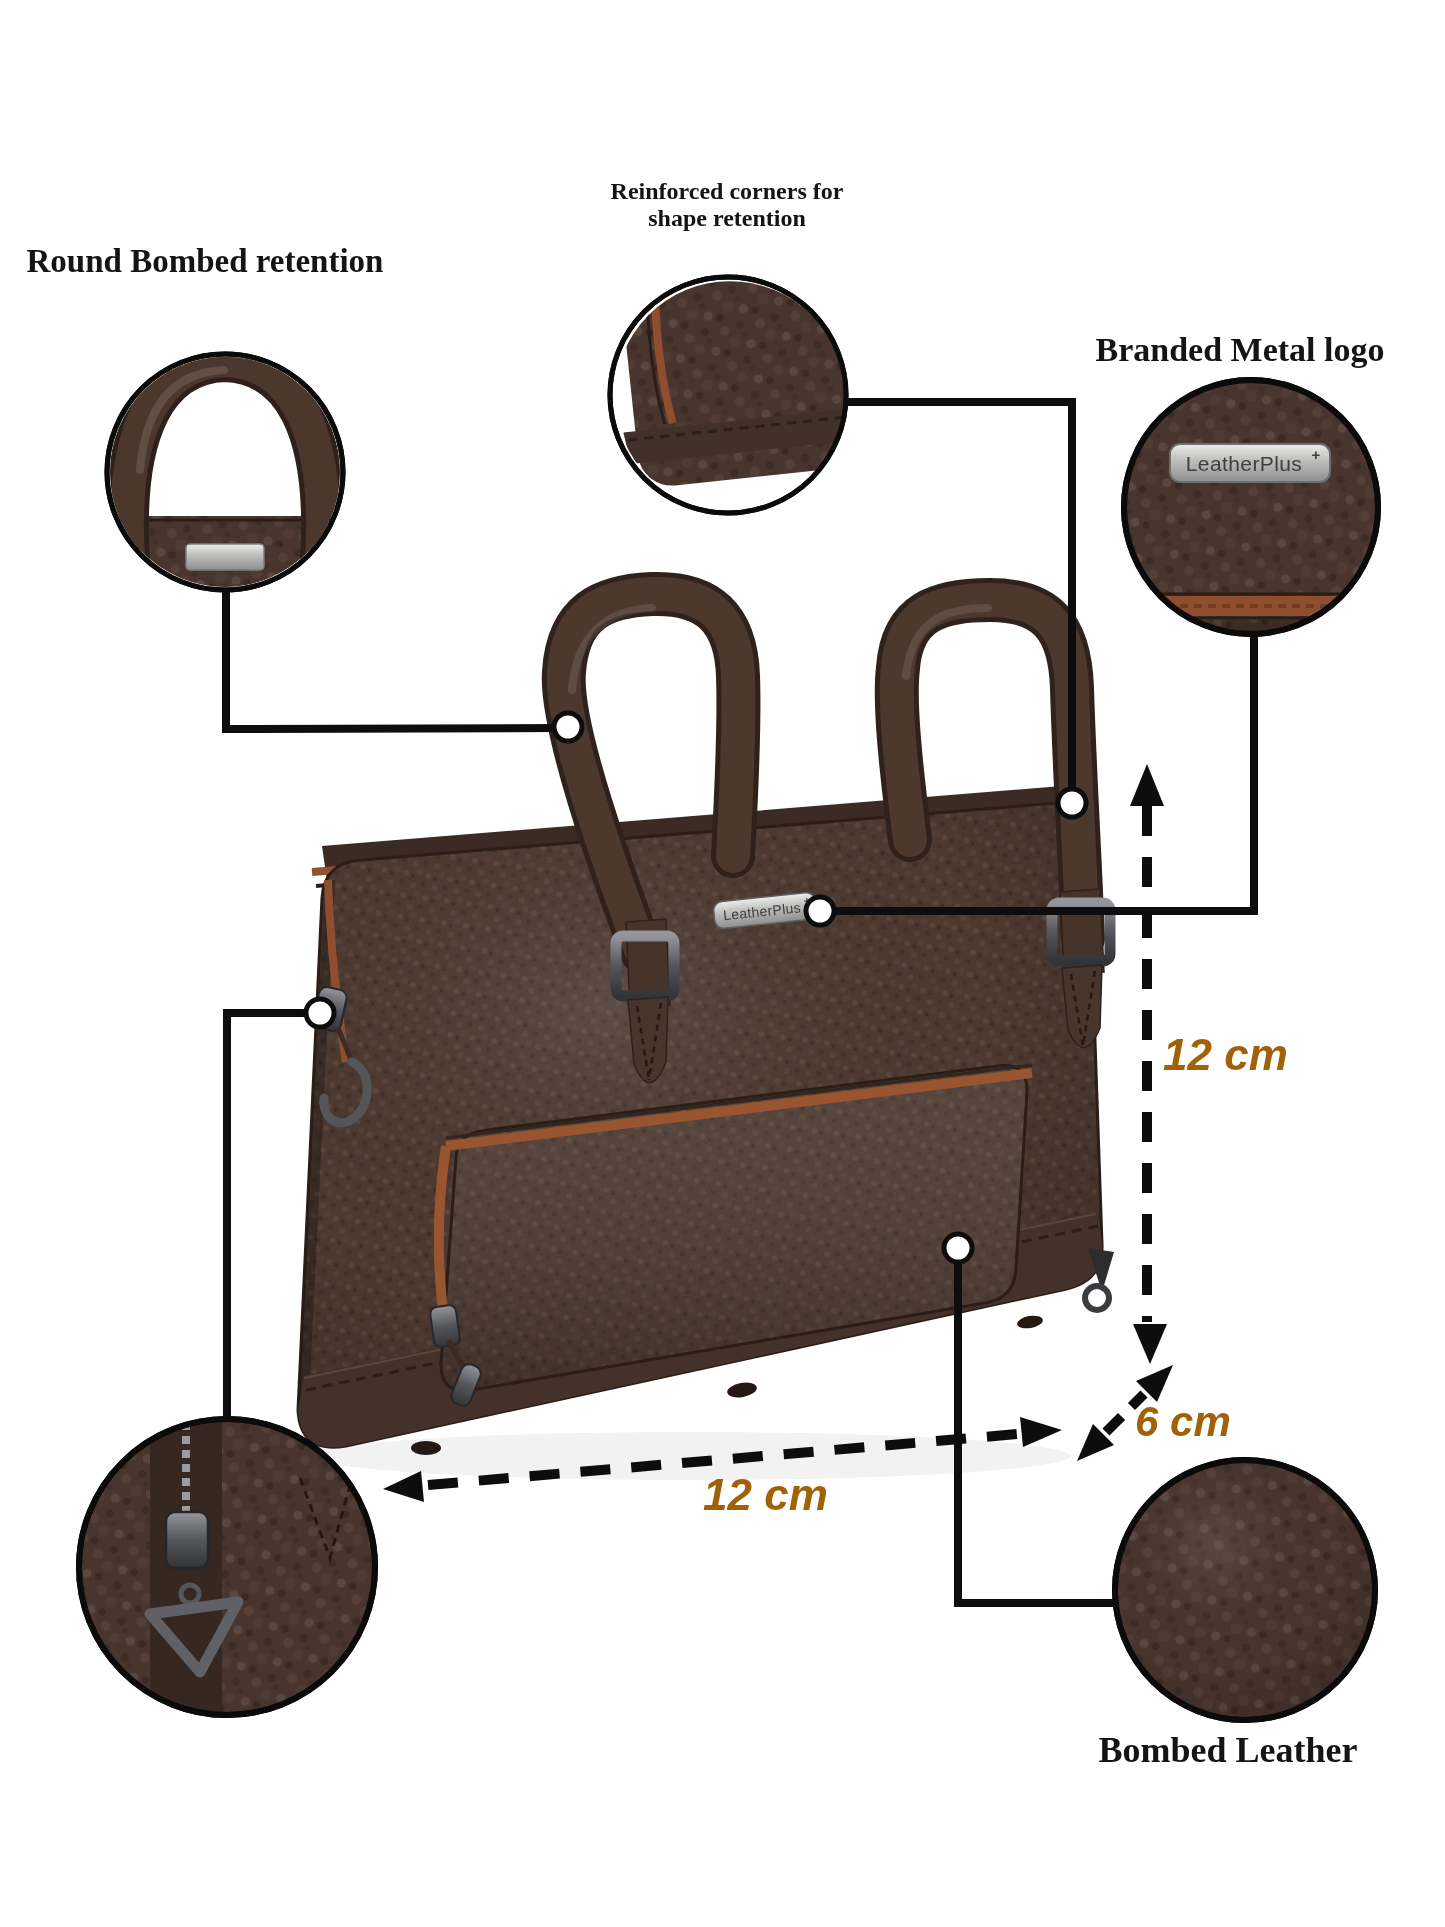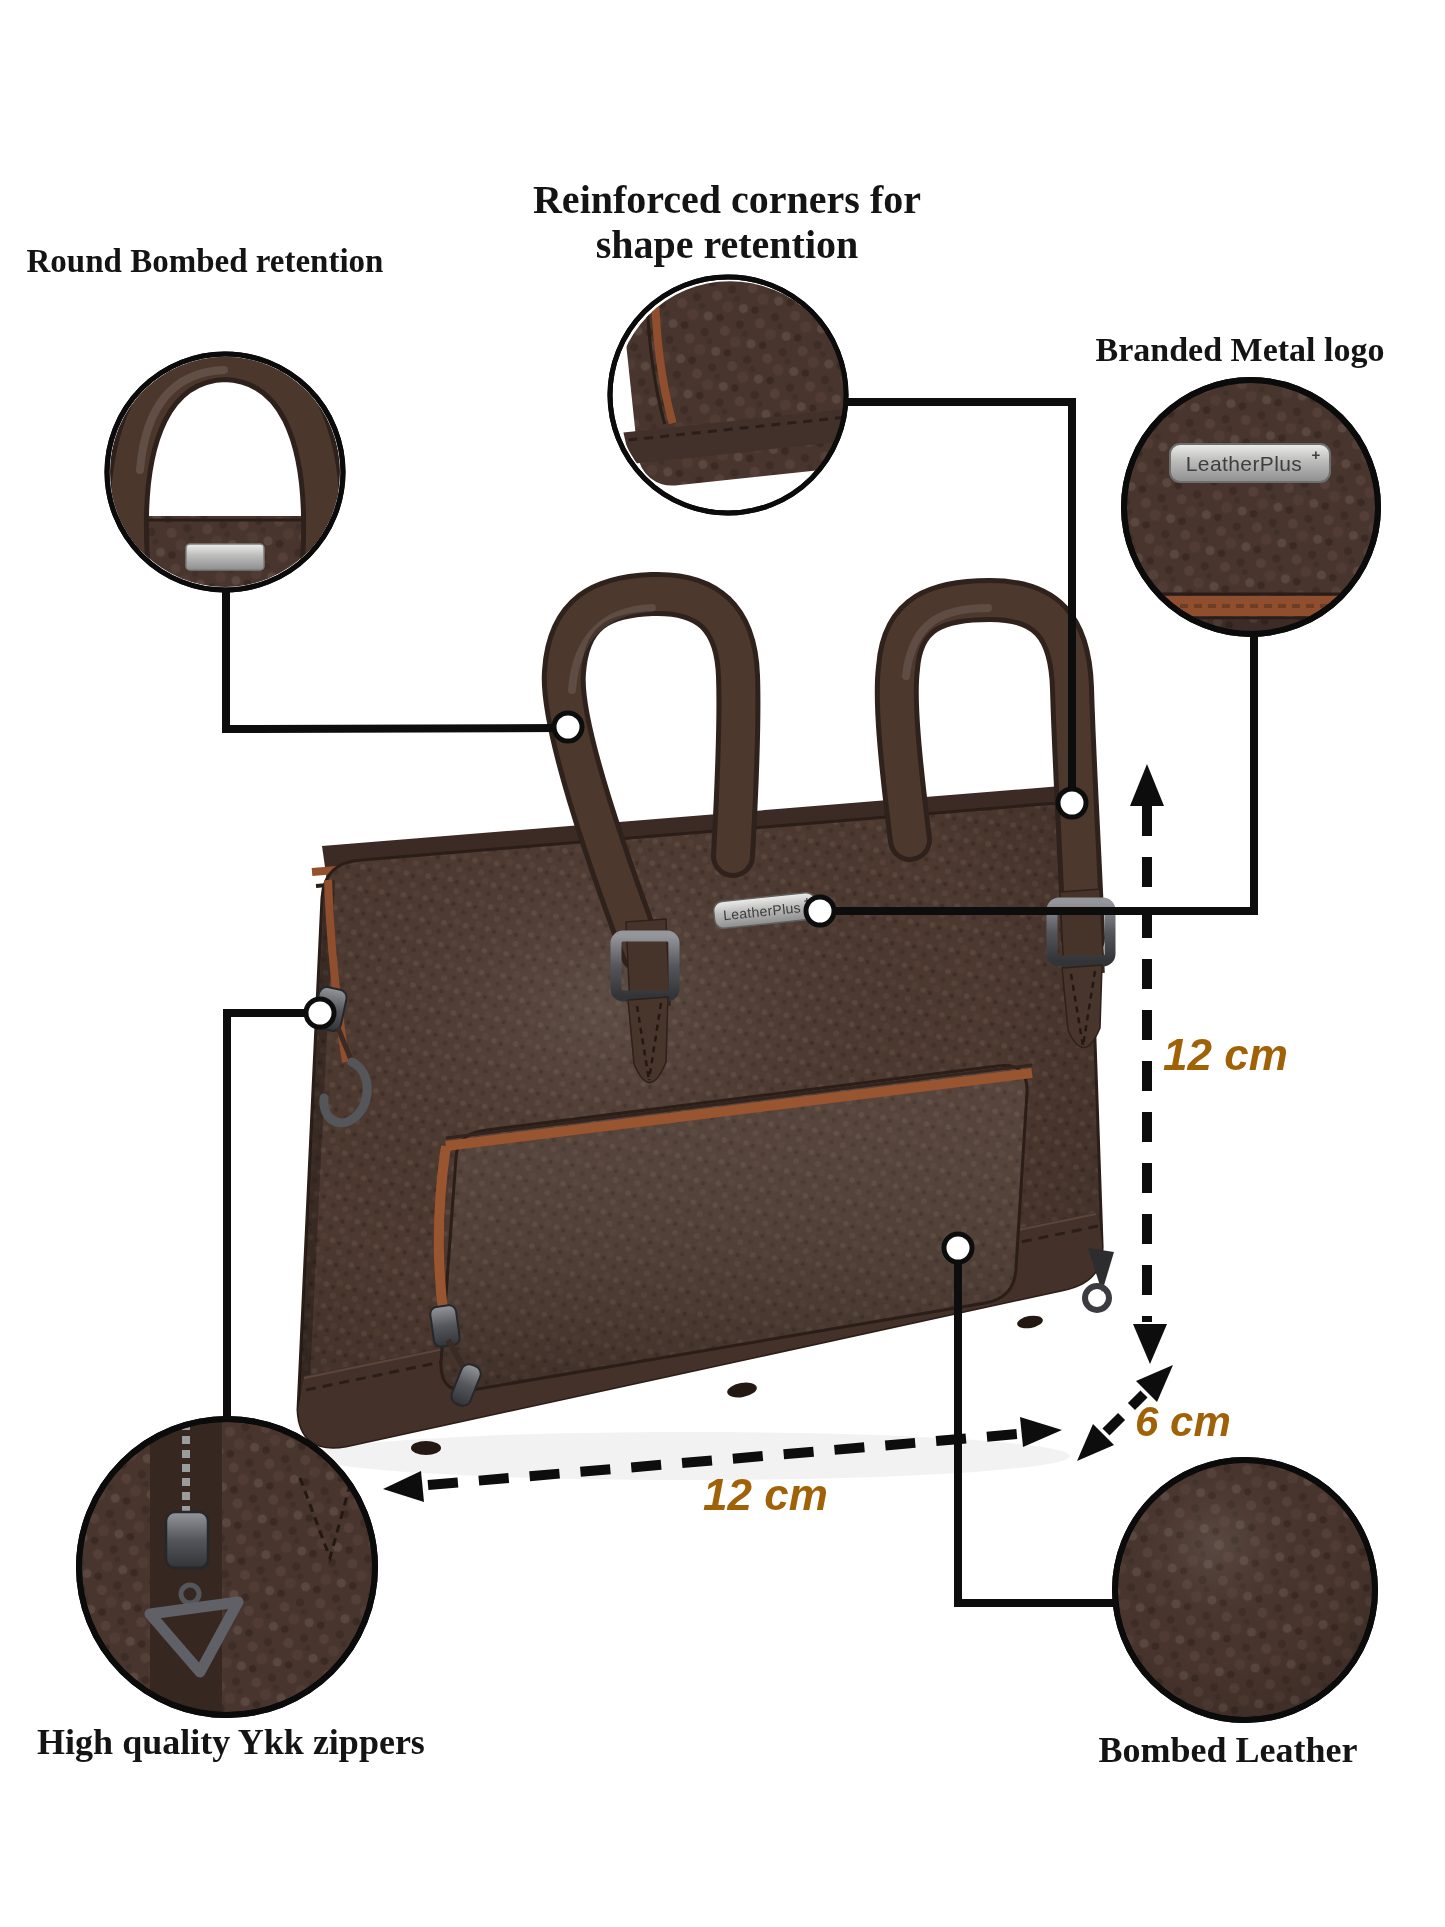--- a/index.html
+++ b/index.html
@@ -228,28 +228,27 @@
     <path d="M1106 1432 L1144 1394" stroke="#0d0d0d" stroke-width="10" stroke-dasharray="22 14" fill="none"></path>
     <polygon points="1077,1461 1114,1445 1093,1424" fill="#0d0d0d"></polygon>
     <polygon points="1173,1365 1157,1402 1136,1381" fill="#0d0d0d"></polygon>
   </g>
 </svg>
 
 <div class="callout-label" style="left:25px;top:243px;width:360px;font-size:33px;">
   <span style="display:block">Round Bombed retention</span>
 </div>
 
-<div class="callout-label" style="left:507px;top:178px;width:440px;font-size:40px;">
+<div class="callout-label" style="left:507px;top:178px;width:440px;font-size:24px;">
   <span style="display:block">Reinforced corners for</span>
   <span style="display:block">shape retention</span>
 </div>
 
 <div class="callout-label" style="left:1060px;top:303px;width:360px;font-size:34px;margin-top:28px;">Branded Metal logo</div>
 
-<div class="callout-label" style="left:31px;top:1722px;width:400px;font-size:36px;">High quality Ykk zippers</div>
 
 <div class="callout-label" style="left:1058px;top:1730px;width:340px;font-size:36px;">Bombed Leather</div>
 
 <div class="dim-label" style="left:1163px;top:1030px;font-size:44px;">12 cm</div>
 
 <div class="dim-label" style="left:1135px;top:1398px;font-size:42px;">6 cm</div>
 
 <div class="dim-label" style="left:703px;top:1470px;font-size:44px;">12 cm</div>
 
 </div>

